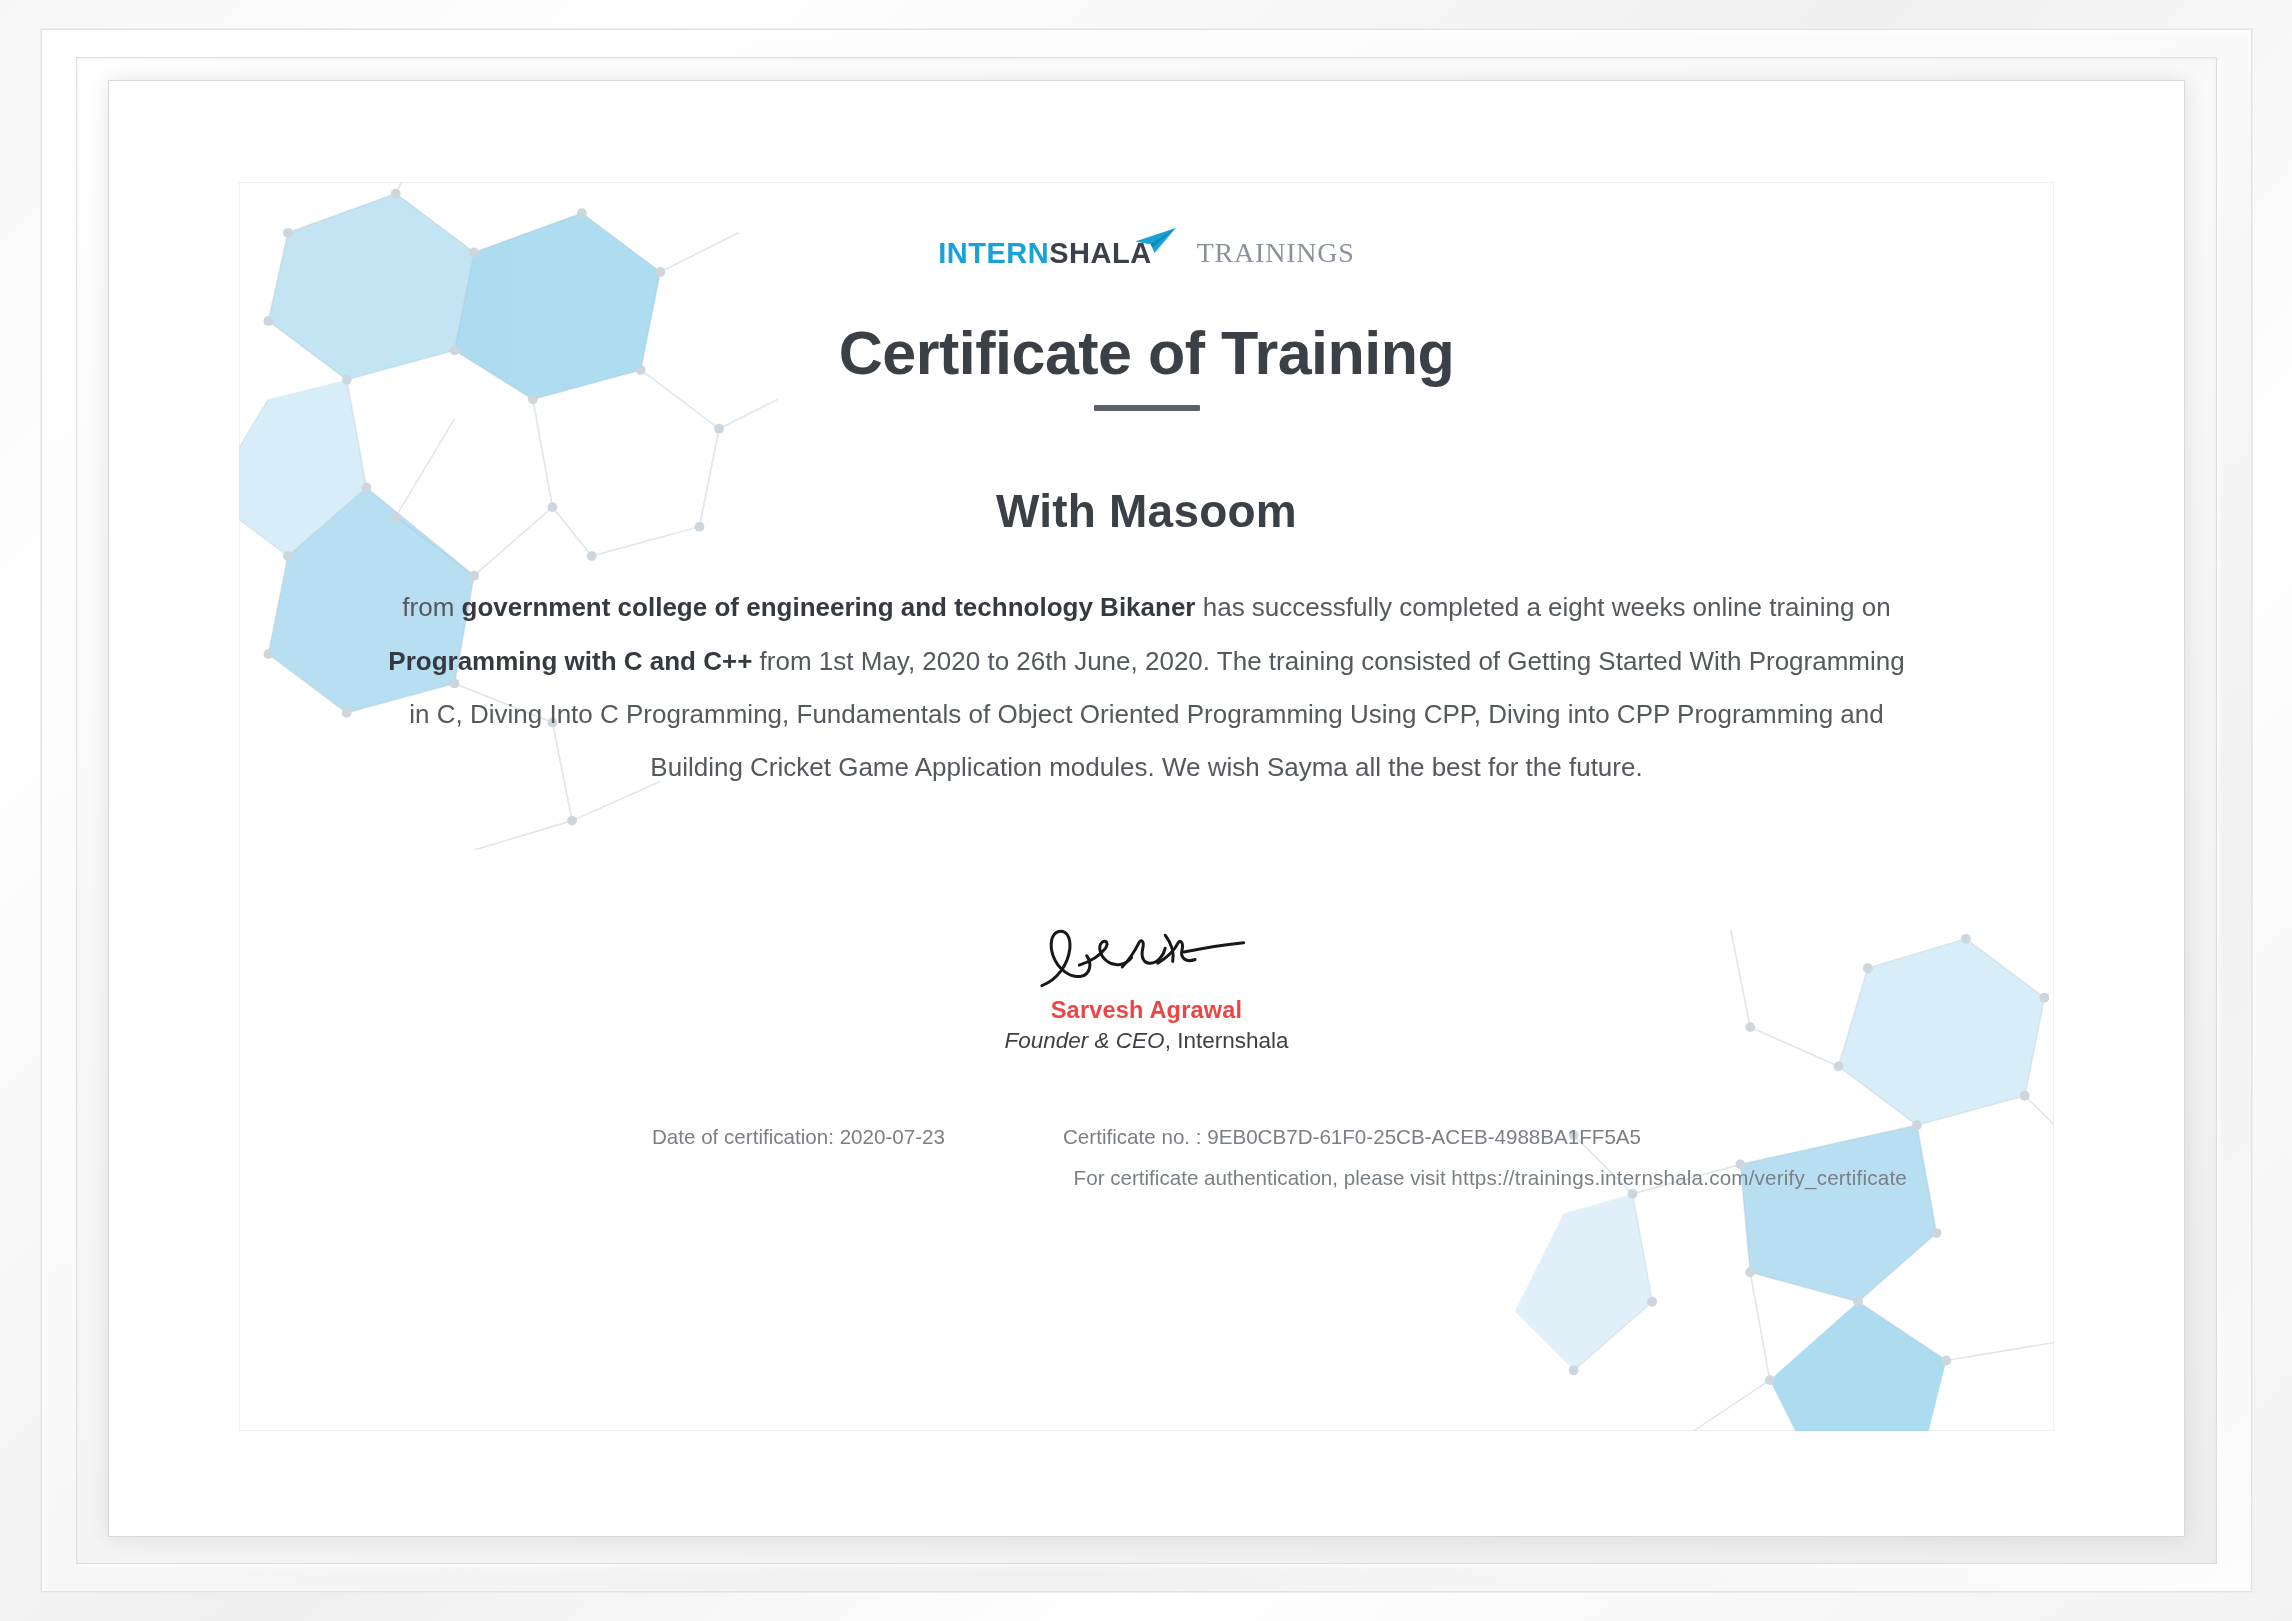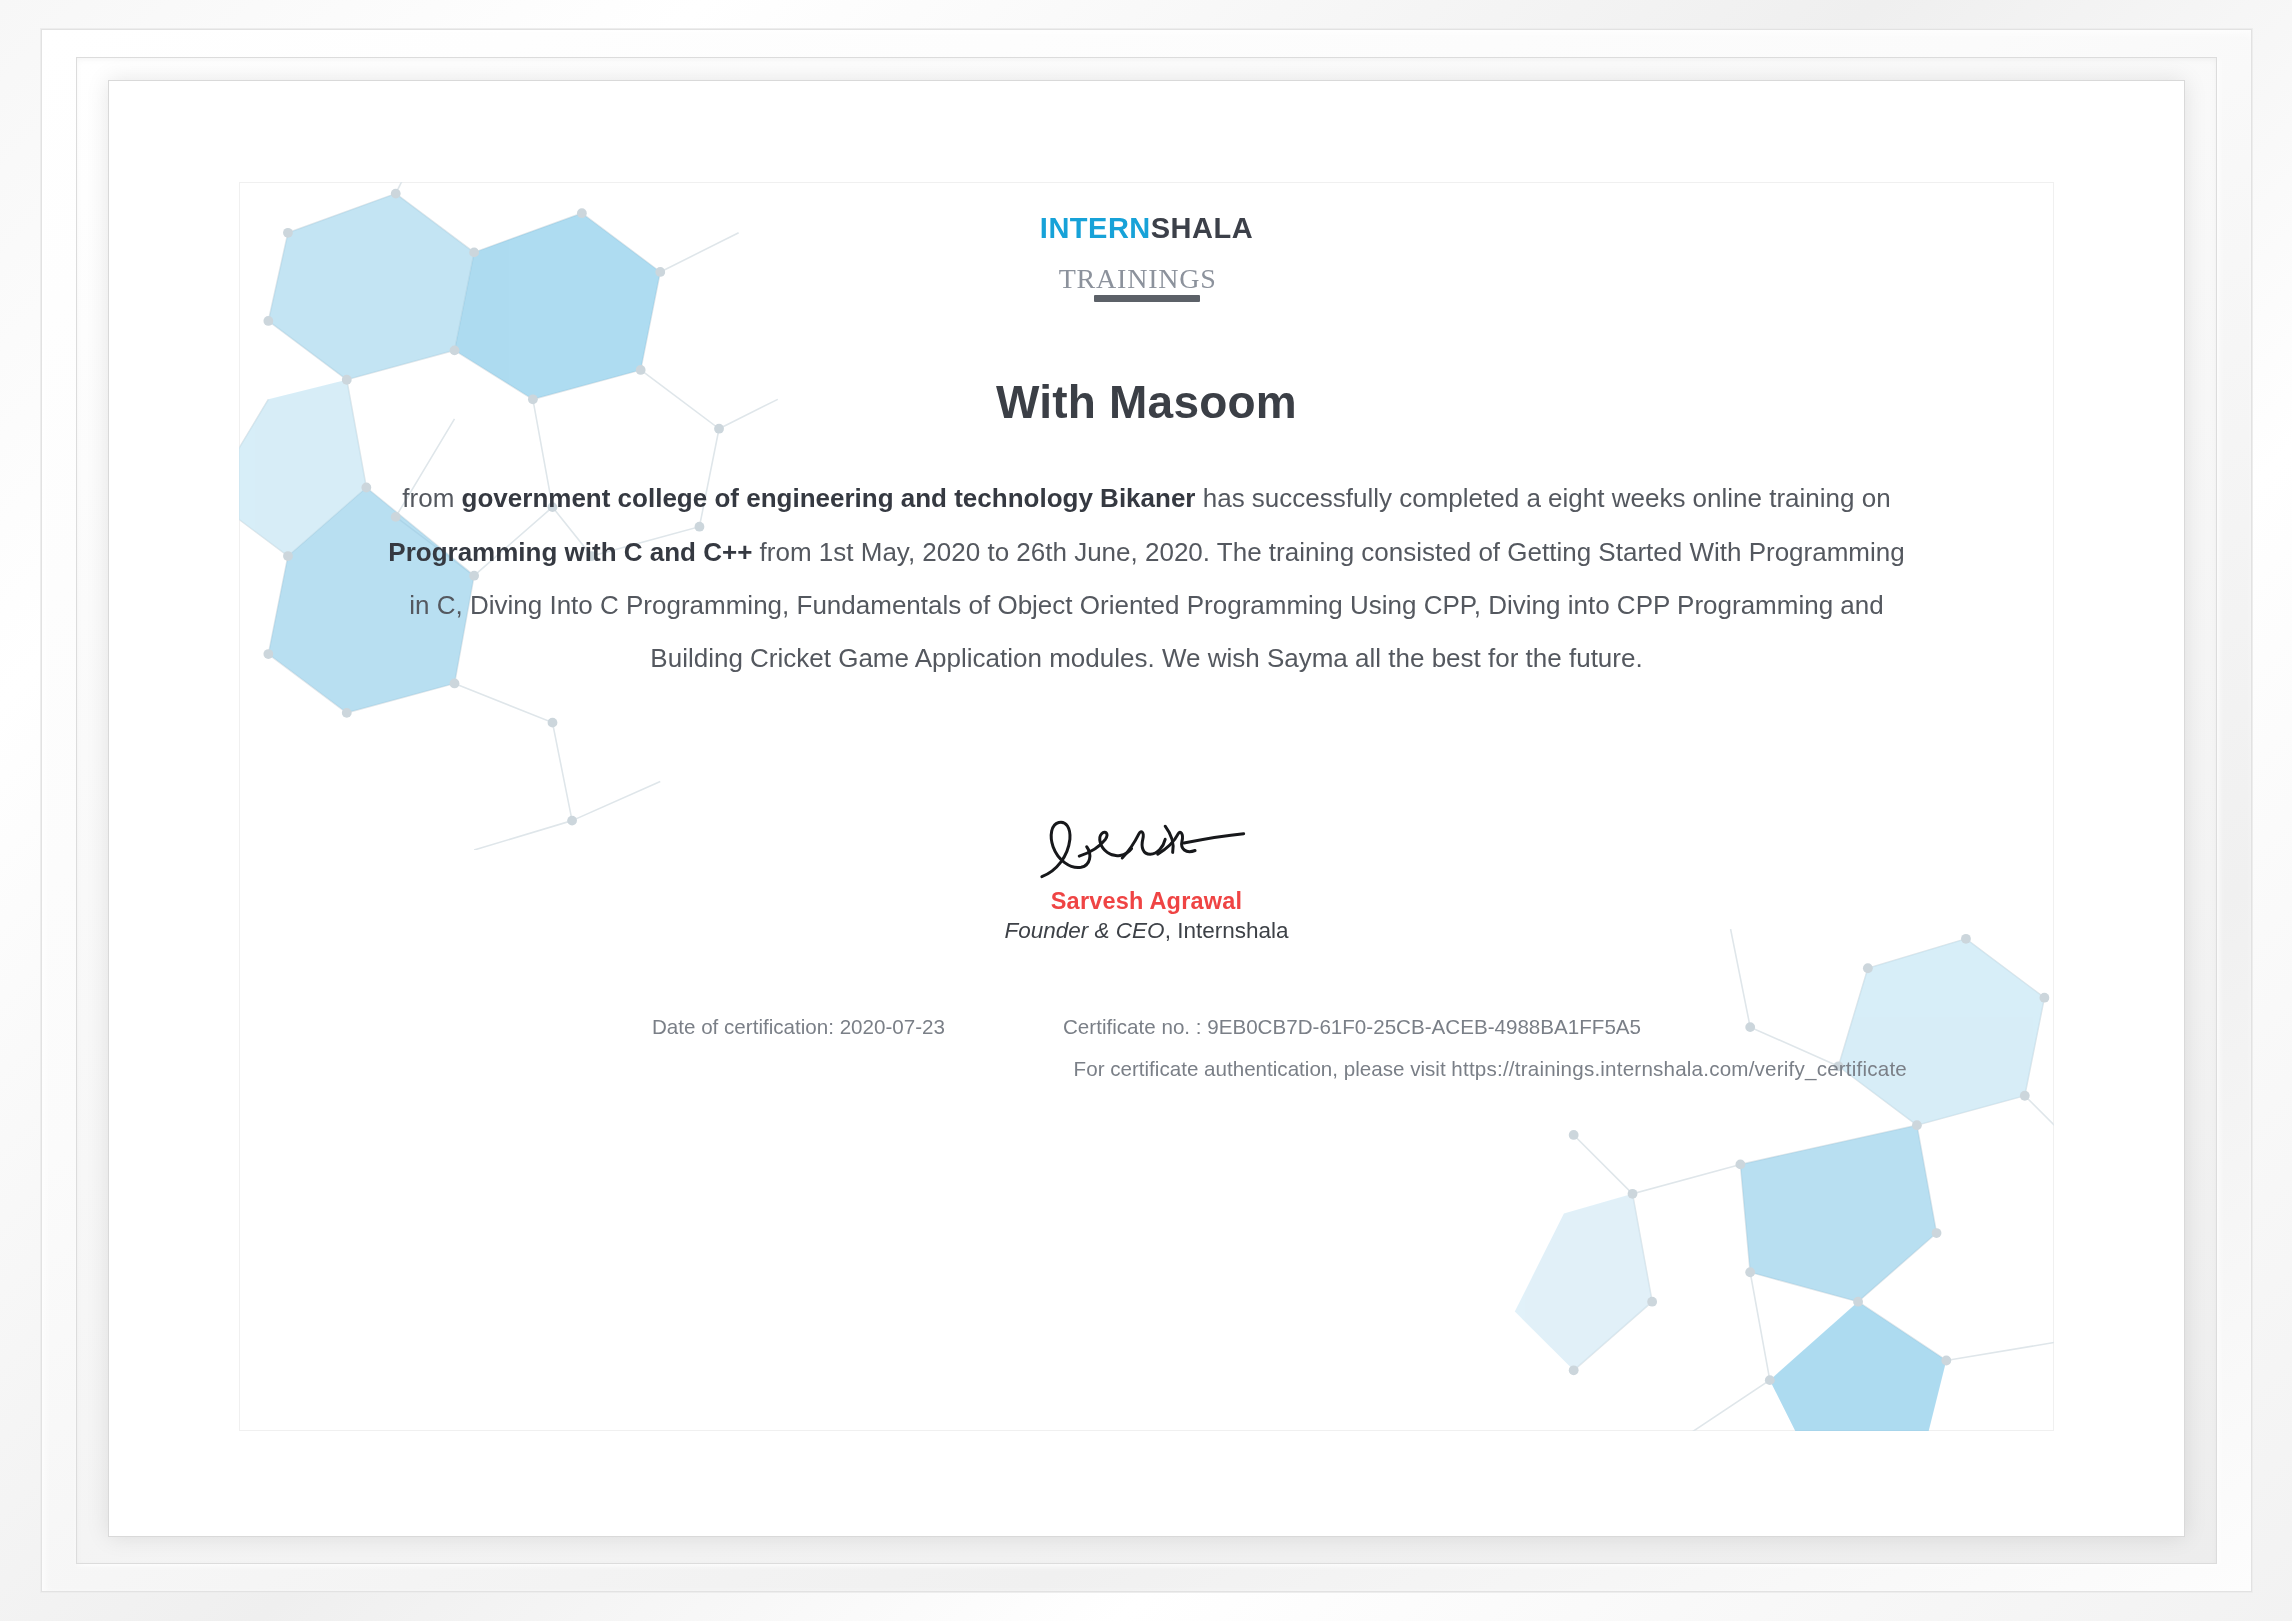--- a/index.html
+++ b/index.html
@@ -62,21 +62,20 @@
     text-align: center;
   }
 
   .brand {
     display: flex;
     align-items: center;
     justify-content: center;
     gap: 8.8px;
     height: 45px;
     margin-top: 5.9px;
-    flex-direction: column;
   }
   .brand-word {
     font-size: 29px;
     letter-spacing: 0.5px;
     font-weight: 700;
     color: #17a2d8;
     position: relative;
   }
   .brand-word .dark { color: #3c4049; }
   .brand-plane { position: relative; top: -12.7px; left: -27.4px; }
@@ -257,20 +256,21 @@
           <div class="brand-word">
             <span>INTERN</span><span class="dark">SHALA</span>
           </div>
           <svg class="brand-plane" width="45" height="29" viewBox="0 0 46 30">
             <path d="M2 16 L44 2 L22 28 L18 19 Z" fill="#17a2d8"></path>
             <path d="M18 19 L44 2 L20 22 Z" fill="#0f86b8"></path>
           </svg>
           <div class="brand-trainings">TRAININGS</div>
         </div>
 
+        <div class="title">Certificate of Training</div>
         <div class="title-rule"></div>
 
         <div class="recipient">With Masoom</div>
 
         <div class="body-text">
           <span>from </span><b>government college of engineering and technology Bikaner</b><span> has successfully completed a eight weeks online training on </span><b>Programming with C and C++</b><span> from 1st May, 2020 to 26th June, 2020. The training consisted of Getting Started With Programming in C, Diving Into C Programming, Fundamentals of Object Oriented Programming Using CPP, Diving into CPP Programming and Building Cricket Game Application modules. We wish Sayma all the best for the future.</span>
         </div>
 
         <div class="sign-block">
           <svg class="sign-glyph" width="255" height="74" viewBox="0 0 260 76">

